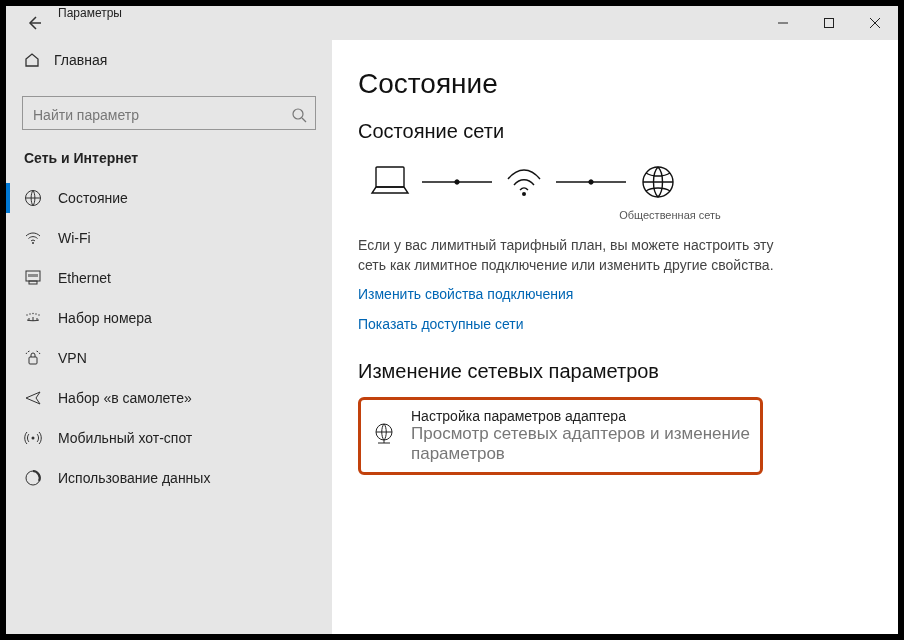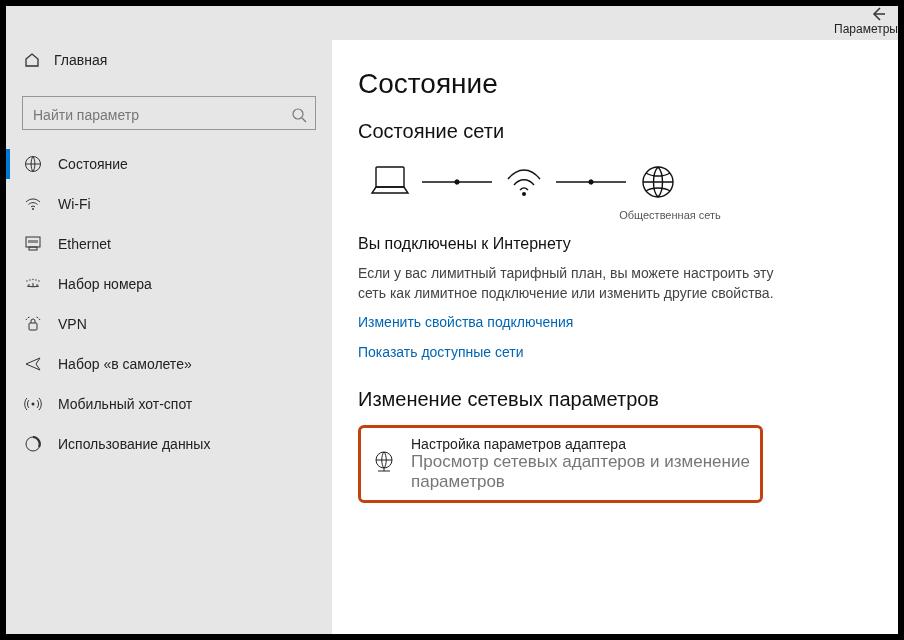--- a/index.html
+++ b/index.html
@@ -18,23 +18,22 @@
     display: flex;
     flex-direction: column;
     overflow: hidden;
   }
 
   
   .titlebar {
     height: 34px;
     background: #e6e6e6;
     display: flex;
-    align-items: flex-end;
+    align-items: flex-start;
     padding-left: 8px;
-    flex-direction: column;
   }
   .back-btn {
     width: 40px; height: 34px;
     display: flex; align-items: center; justify-content: center;
     cursor: default;
   }
   .back-btn svg { width: 16px; height: 16px; stroke: #333; }
   .window-title { font-size: 12px; color: #222; padding-left: 4px;}
   .titlebar-spacer { flex: 1; }
   .win-controls { display: flex; height: 34px; }
@@ -196,20 +195,21 @@
       <div class="search-wrap">
         <div class="search">
           <input placeholder="Найти параметр" style="">
           <svg viewBox="0 0 16 16">
               <circle cx="7" cy="7" r="5" stroke-width="1.2"></circle>
               <path d="M11 11 L15 15" stroke-width="1.2"></path>
             </svg>
         </div>
       </div>
 
+      <div class="section-title">Сеть и Интернет</div>
 
       <div class="nav">
 
         <div class="nav-item active">
           <span class="icon">
             <svg viewBox="0 0 18 18">
                 <circle cx="9" cy="9" r="7.5"></circle>
                 <path d="M1.5 9h15M9 1.5c2.5 3 2.5 12 0 15M9 1.5c-2.5 3-2.5 12 0 15"></path>
               </svg>
           </span>
@@ -327,21 +327,20 @@
         </div>
         <div class="node">
           <svg viewBox="0 0 44 38">
             <circle cx="22" cy="19" r="15"></circle>
             <path d="M7 19h30M22 4c6 6 6 24 0 30M22 4c-6 6-6 24 0 30M10 10c6 4 18 4 24 0M10 28c6-4 18-4 24 0"></path>
           </svg>
         </div>
       </div>
       <div class="net-sublabel">Общественная сеть</div>
 
-      <div class="h2" style="font-size:16px;font-weight:400;margin-top:4px;">Вы подключены к Интернету</div>
       <div class="body-text">Если у вас лимитный тарифный план, вы можете настроить эту сеть как лимитное подключение или изменить другие свойства.</div>
 
       <div class="link-like">Изменить свойства подключения</div>
       <div class="link-like" style="margin-top:14px;">Показать доступные сети</div>
 
       <div class="big-section-title">Изменение сетевых параметров</div>
 
       <div class="adapter-row">
         <span class="icon">
           <svg viewBox="0 0 26 26">

